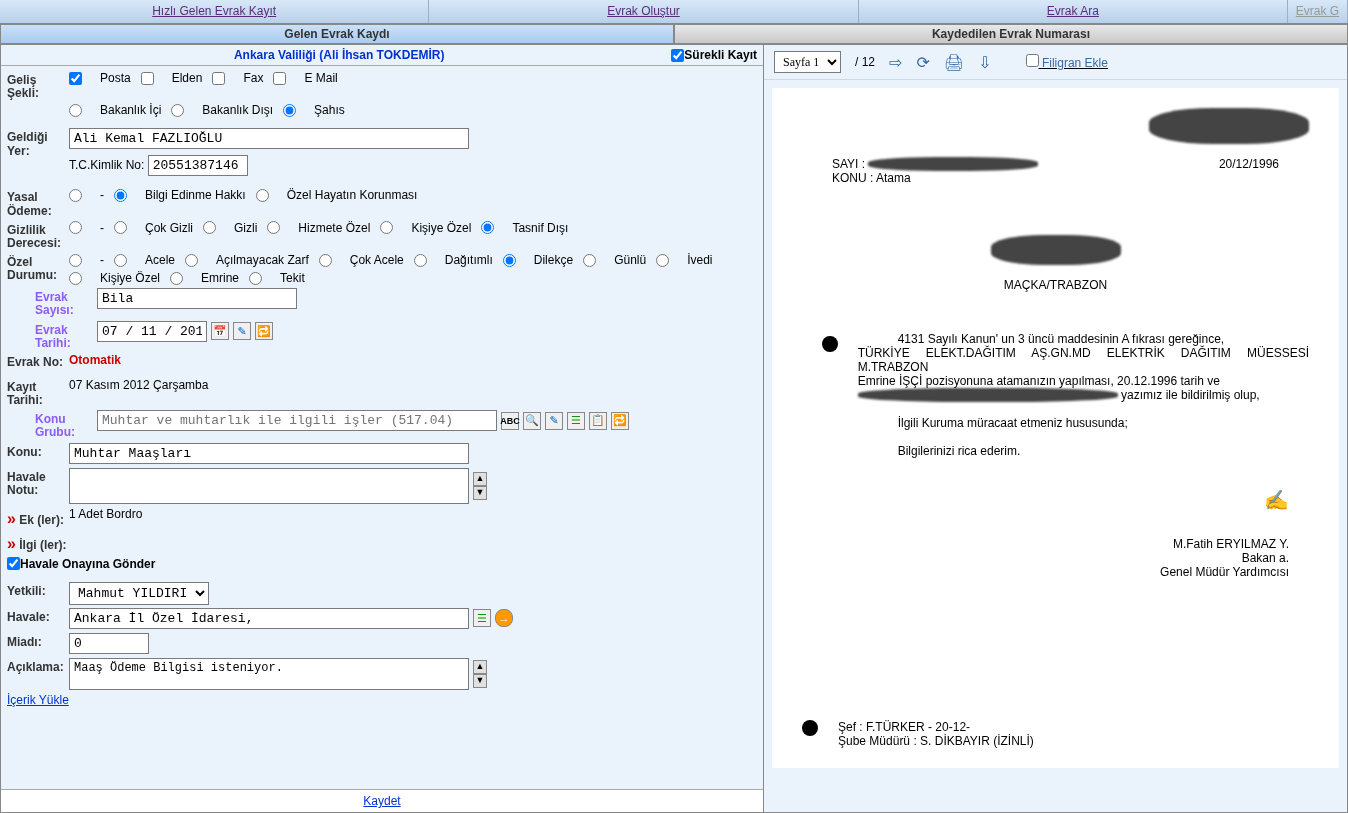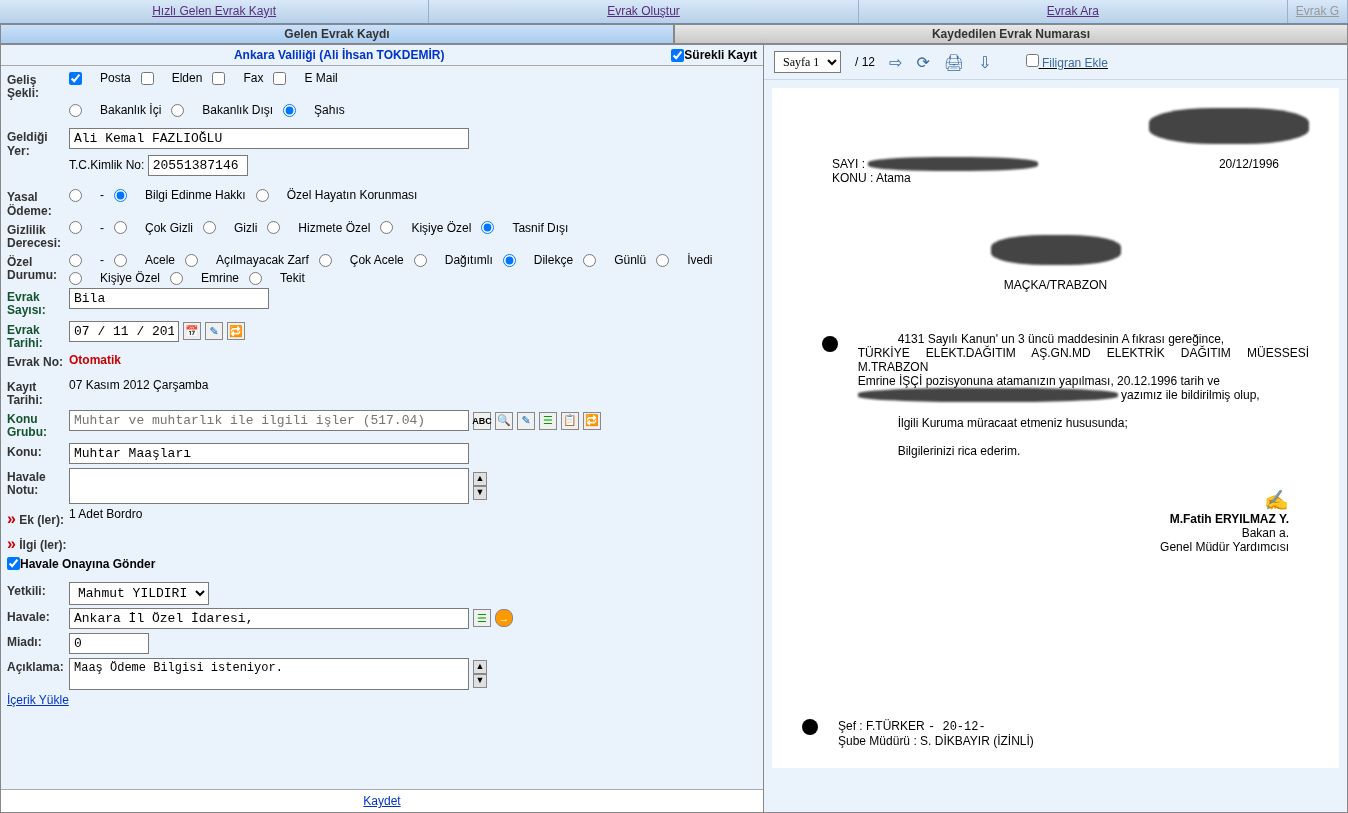--- a/index.html
+++ b/index.html
@@ -18,21 +18,21 @@
 .left { width: 764px; border: 1px solid #888; display: flex; flex-direction: column; }
 .right { flex: 1; border: 1px solid #888; border-left: none; background: #eaf2fb; }
 
 .form-header { background: #eaf2fb; padding: 3px 6px; display: flex; align-items: center; border-bottom: 1px solid #aaa; }
 .form-header .unit { flex: 1; text-align: center; color: #0033cc; font-weight: bold; }
 .form-header label { font-weight: bold; }
 
 .form-body { flex: 1; background: #eaf2fb; padding: 2px 6px; overflow: hidden; }
 .row { display: flex; align-items: flex-start; margin: 3px 0; min-height: 22px; }
 .lbl { width: 62px; font-weight: bold; color: #333; padding-top: 3px; line-height: 1.1; }
-.lbl.req { color: #14532d; }
+.lbl.req { color: #8b5cf6; margin-left: 28px; }
 .ctrls { flex: 1; display: flex; flex-wrap: wrap; align-items: center; gap: 4px; }
 .ctrls label { margin-right: 6px; display: inline-flex; align-items: center; gap: 18px; }
 
 input[type=text], textarea, select { border: 1px solid #7a7a7a; padding: 2px 4px; background: #fff; font-family: "Courier New", monospace; font-size: 13px; }
 textarea { resize: none; font-family: Tahoma; font-size: 12px; }
 .wide { width: 400px; }
 .mid { width: 200px; }
 .num { width: 100px; font-family: "Courier New", monospace; }
 .date { width: 110px; font-family: "Courier New", monospace; font-size: 13px; }
 
@@ -369,26 +369,26 @@
         <div style="text-indent:40px;">4131 Sayılı Kanun' un 3 üncü maddesinin A fıkrası gereğince,</div>
         <div>TÜRKİYE ELEKT.DAĞITIM AŞ.GN.MD ELEKTRİK DAĞITIM MÜESSESİ M.TRABZON</div>
         <div>Emrine İŞÇİ pozisyonuna atamanızın yapılması, 20.12.1996 tarih ve</div>
         <div style="display:flex;"><span class="smudge" style="width:260px;height:14px;"></span>&nbsp;<span>yazımız ile bildirilmiş olup,</span></div>
         <div style="text-indent:40px;margin-top:14px;">İlgili Kuruma müracaat etmeniz hususunda;</div>
         <div style="text-indent:40px;margin-top:14px;">Bilgilerinizi rica ederim.</div>
       </div>
     </div>
     <div style="text-align:right;margin:30px 20px 0 0;">
       <div style="font-family:cursive;font-size:20px;">✍</div>
-      <div style="font-weight:bold;">M.Fatih ERYILMAZ Y.</div>
+      <div style="font-weight:normal;margin-top:25px;">M.Fatih ERYILMAZ Y.</div>
       <div>Bakan a.</div>
       <div>Genel Müdür Yardımcısı</div>
     </div>
     <div style="position:absolute;bottom:20px;left:30px;display:flex;align-items:flex-start;gap:20px;">
       <span style="width:16px;height:16px;background:#000;border-radius:50%;"></span>
       <div>
-        <div><span>Şef         :  F.TÜRKER</span> <span style="font-family:Liberation Mono, monospace;">- 20-12-</span></div>
+        <div><span>Şef         :  F.TÜRKER</span> <span style="font-family:Liberation Sans, sans-serif;">- 20-12-</span></div>
         <div>Şube Müdürü :  S. DİKBAYIR (İZİNLİ)</div>
       </div>
     </div>
   </div>
 </div>
 </div>
 
 </body></html>

